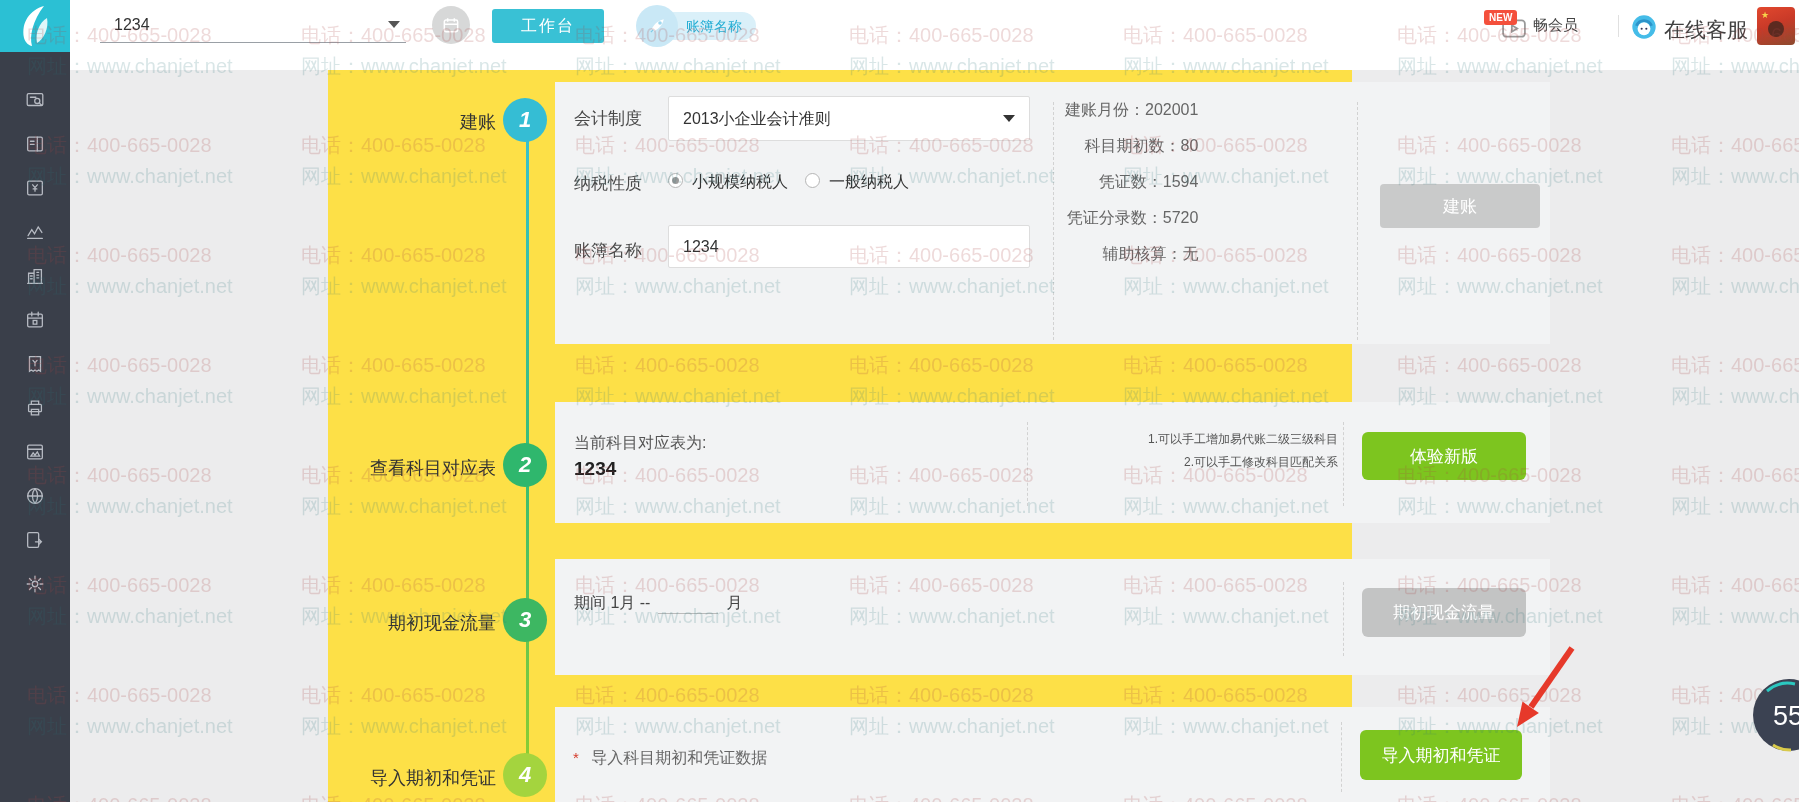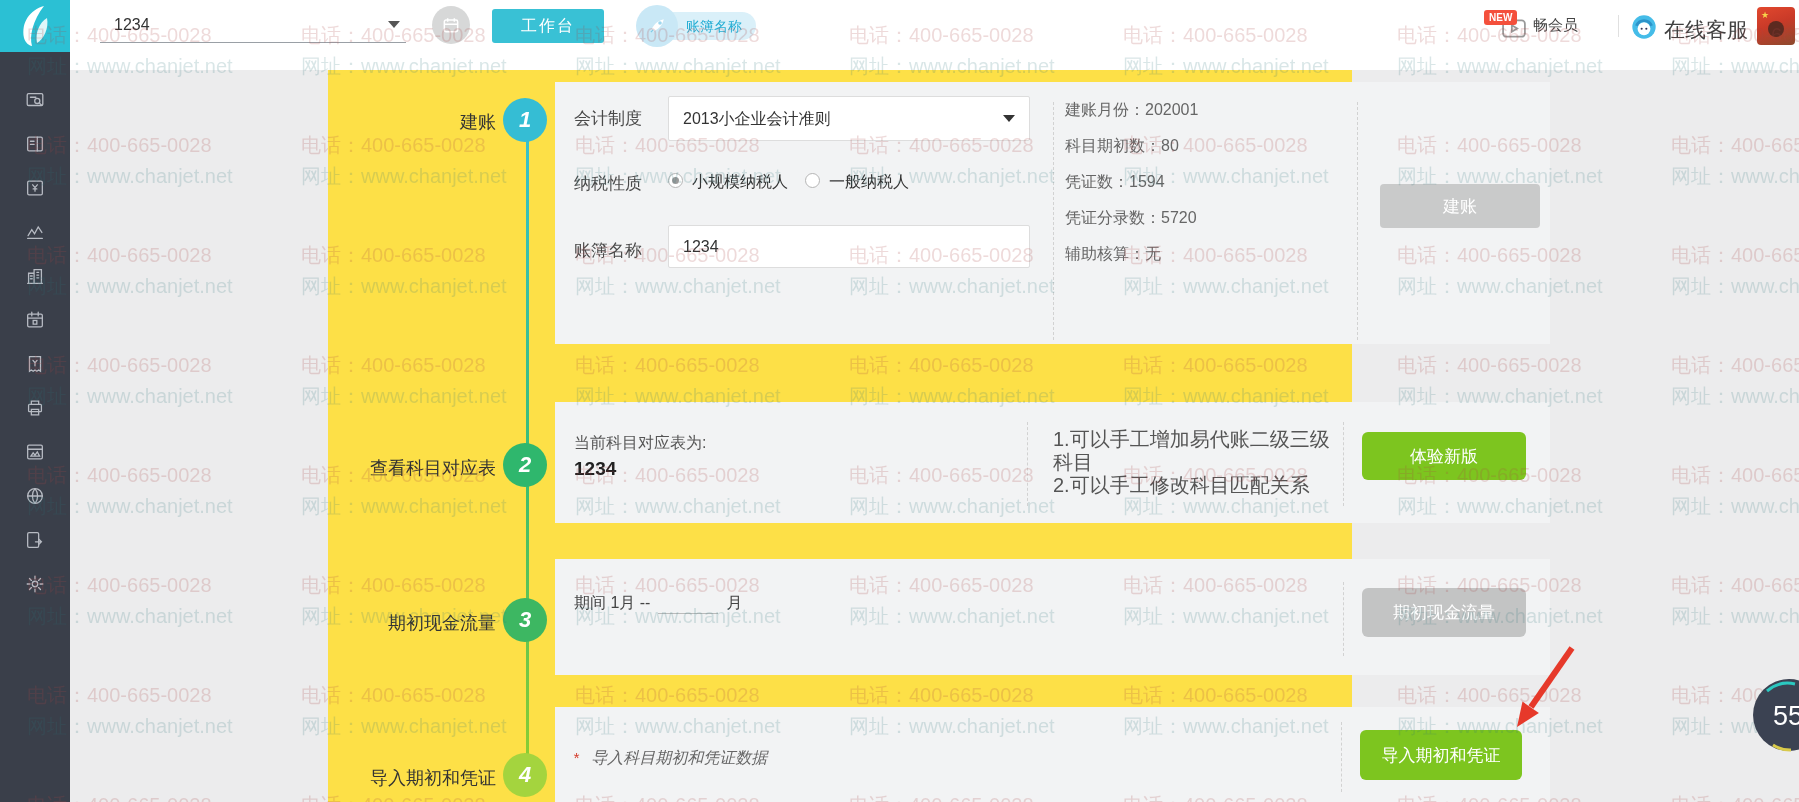--- a/index.html
+++ b/index.html
@@ -43,32 +43,32 @@
   .steplabel{position:absolute;left:0;width:168px;text-align:right;font-size:18px;color:#333;}
   .flabel{position:absolute;font-size:17px;color:#4a4a4a;}
   .selectbox{position:absolute;left:340px;top:26px;width:362px;height:45px;background:#fff;border:1px solid #ddd;border-radius:2px;box-sizing:border-box;line-height:43px;padding-left:14px;font-size:16px;color:#333;cursor:pointer;}
   .selectbox .caret-down{position:absolute;right:14px;top:18px;border-top-color:#333;}
   .radio{position:absolute;width:15px;height:15px;border-radius:50%;border:1px solid #b5b5b5;background:#fff;box-sizing:border-box;cursor:pointer;}
   .radio.sel::after{content:"";position:absolute;left:3px;top:3px;width:7px;height:7px;border-radius:50%;background:#9b9b9b;}
   .rlabel{position:absolute;font-size:16px;color:#333;}
   .inputbox{position:absolute;left:340px;top:155px;width:362px;height:43px;background:#fff;border:1px solid #ddd;border-radius:2px;box-sizing:border-box;padding-left:14px;font-size:16px;color:#333;font-family:inherit;}
   .vdash{position:absolute;width:0;border-left:1px dashed #d2d2d2;}
   #info-list{position:absolute;left:737px;top:22px;font-size:16px;color:#666;}
-  #info-list div{height:36px;line-height:36px;white-space:nowrap;}
+  #info-list div{height:36px;line-height:36px;white-space:nowrap;text-align:right;}
   .btn{position:absolute;color:#fff;text-align:center;border:none;cursor:pointer;font-family:inherit;}
   #btn-create{left:1052px;top:114px;width:160px;height:44px;background:#c9caca;border-radius:4px;font-size:17px;}
   #btn-match{left:1034px;top:362px;width:164px;height:48px;background:#7dc51f;border-radius:6px;font-size:17px;}
   #btn-cash{left:1034px;top:518px;width:164px;height:49px;background:#c3c4c4;border-radius:6px;font-size:17px;}
   #btn-import{left:1032px;top:660px;width:162px;height:50px;background:#7dc51f;border-radius:6px;font-size:17px;}
   #cur-table-label{position:absolute;left:246px;top:363px;font-size:16px;color:#555;}
   #cur-table-value{position:absolute;left:246px;top:388px;font-size:19px;font-weight:bold;color:#222;}
-  #notes{position:absolute;left:725px;top:358px;width:285px;font-size:20px;color:#555;line-height:23px;}
+  #notes{position:absolute;left:725px;top:358px;width:285px;font-size:12px;color:#555;line-height:23px;text-align:right;}
   #period-row{position:absolute;left:246px;top:521px;font-size:16px;color:#444;display:flex;align-items:flex-end;}
   #period-input{width:56px;border:none;border-bottom:1px solid #bbb;background:transparent;margin:0 8px;height:20px;font-size:16px;font-family:inherit;}
-  #import-hint-row{position:absolute;left:245px;top:678px;font-size:16px;color:#666;font-style:italic;}
+  #import-hint-row{position:absolute;left:245px;top:678px;font-size:16px;color:#666;}
   #import-hint-row .star{color:#d43b2a;margin-right:8px;font-size:15px;}
   
   #watermark{position:absolute;left:0;top:0;width:1799px;height:802px;z-index:10;pointer-events:none;font-size:20px;}
   .wm-phone{position:absolute;color:rgba(170,70,70,0.20);white-space:nowrap;}
   .wm-web{position:absolute;color:rgba(45,115,120,0.18);white-space:nowrap;}
   
   #red-arrow{position:absolute;left:1498px;top:638px;z-index:20;}
   #counter-widget{position:absolute;left:1751px;top:677px;z-index:20;cursor:pointer;}
 </style>
 </head>

